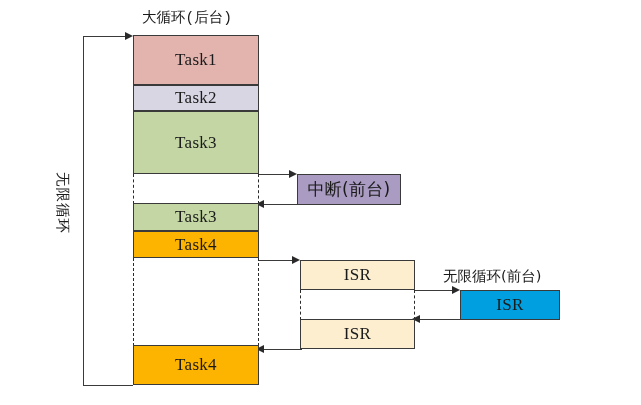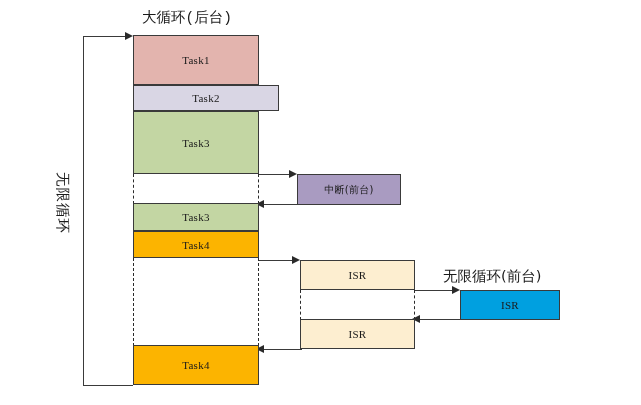--- a/index.html
+++ b/index.html
@@ -19,28 +19,28 @@
   }
 
   
   .box {
     position: absolute;
     box-sizing: border-box;
     border: 1.2px solid #3a3a3a;
     display: flex;
     align-items: center;
     justify-content: center;
-    font-size: 11px;
+    font-size: 17px;
     color: #1a1a1a;
     letter-spacing: .3px;
     white-space: nowrap;
   }
   .box.cjk {
     font-family: "DejaVu Sans", "Liberation Sans", sans-serif;
-    font-size: 10px;
+    font-size: 17px;
   }
 
   
   .label {
     position: absolute;
     font-family: "DejaVu Sans", "Liberation Sans", sans-serif;
     font-size: 14.5px;
     color: #1a1a1a;
     white-space: nowrap;
   }
@@ -121,21 +121,21 @@
   <div class="arrow-r" style="left:452px; top:285.5px;"></div>
 
   <div class="hline" style="left:418px; top:319px; width:42px;"></div>
   <div class="arrow-l" style="left:412px; top:314.5px;"></div>
 
   <div class="hline" style="left:262px; top:349px; width:40px;"></div>
   <div class="arrow-l" style="left:256px; top:344.5px;"></div>
 
   <div id="box-layer">
       <div class="box" style="left: 133px; top: 35px; width: 126px; height: 50px; background: rgb(227, 180, 174);">Task1</div>
-      <div class="box" style="left: 133px; top: 85px; width: 146px; height: 26px; background: rgb(217, 214, 228);">Task2</div>
+      <div class="box" style="left: 133px; top: 85px; width: 126px; height: 26px; background: rgb(217, 214, 228);">Task2</div>
       <div class="box" style="left: 133px; top: 111px; width: 126px; height: 63px; background: rgb(195, 214, 163);">Task3</div>
       <div class="box" style="left: 133px; top: 203px; width: 126px; height: 28px; background: rgb(195, 214, 163);">Task3</div>
       <div class="box" style="left: 133px; top: 231px; width: 126px; height: 27px; background: rgb(252, 180, 0);">Task4</div>
       <div class="box" style="left: 133px; top: 345px; width: 126px; height: 40px; background: rgb(252, 180, 0);">Task4</div>
       <div class="box cjk" style="left: 297px; top: 174px; width: 104px; height: 31px; background: rgb(169, 155, 193);">中断(前台)</div>
       <div class="box" style="left: 300px; top: 260px; width: 115px; height: 30px; background: rgb(253, 238, 208);">ISR</div>
       <div class="box" style="left: 300px; top: 319px; width: 115px; height: 30px; background: rgb(253, 238, 208);">ISR</div>
       <div class="box" style="left: 460px; top: 290px; width: 100px; height: 30px; background: rgb(0, 160, 224);">ISR</div>
     </div>
 

